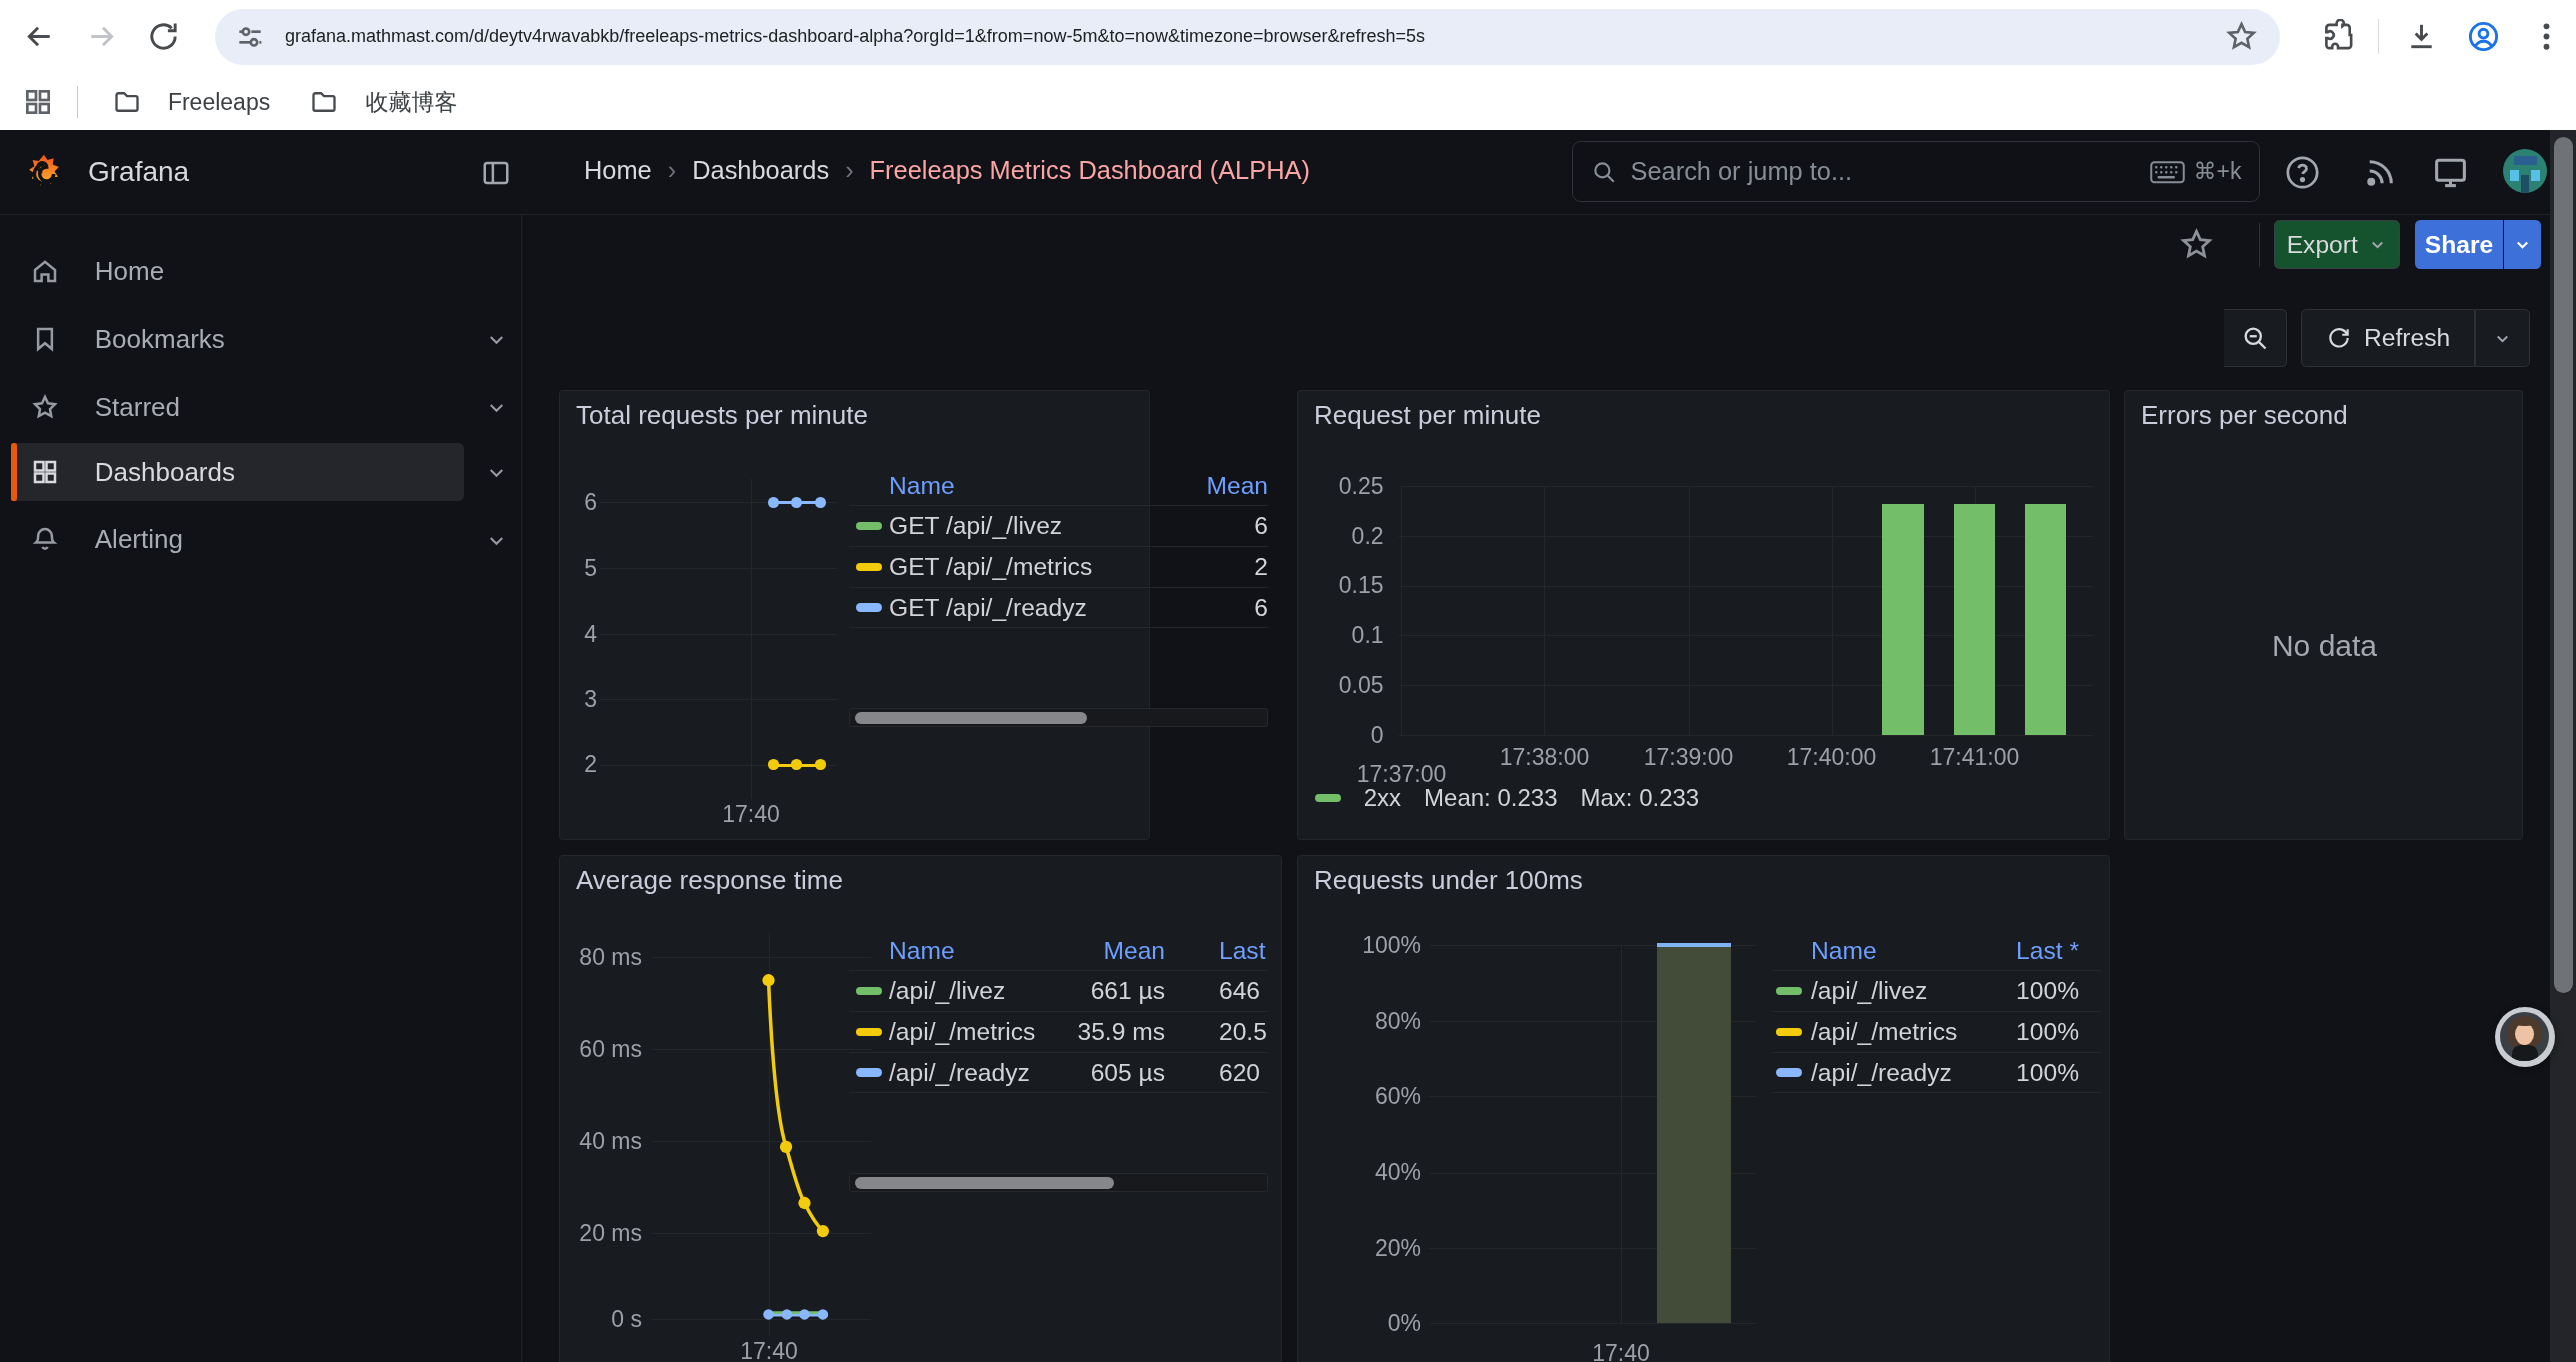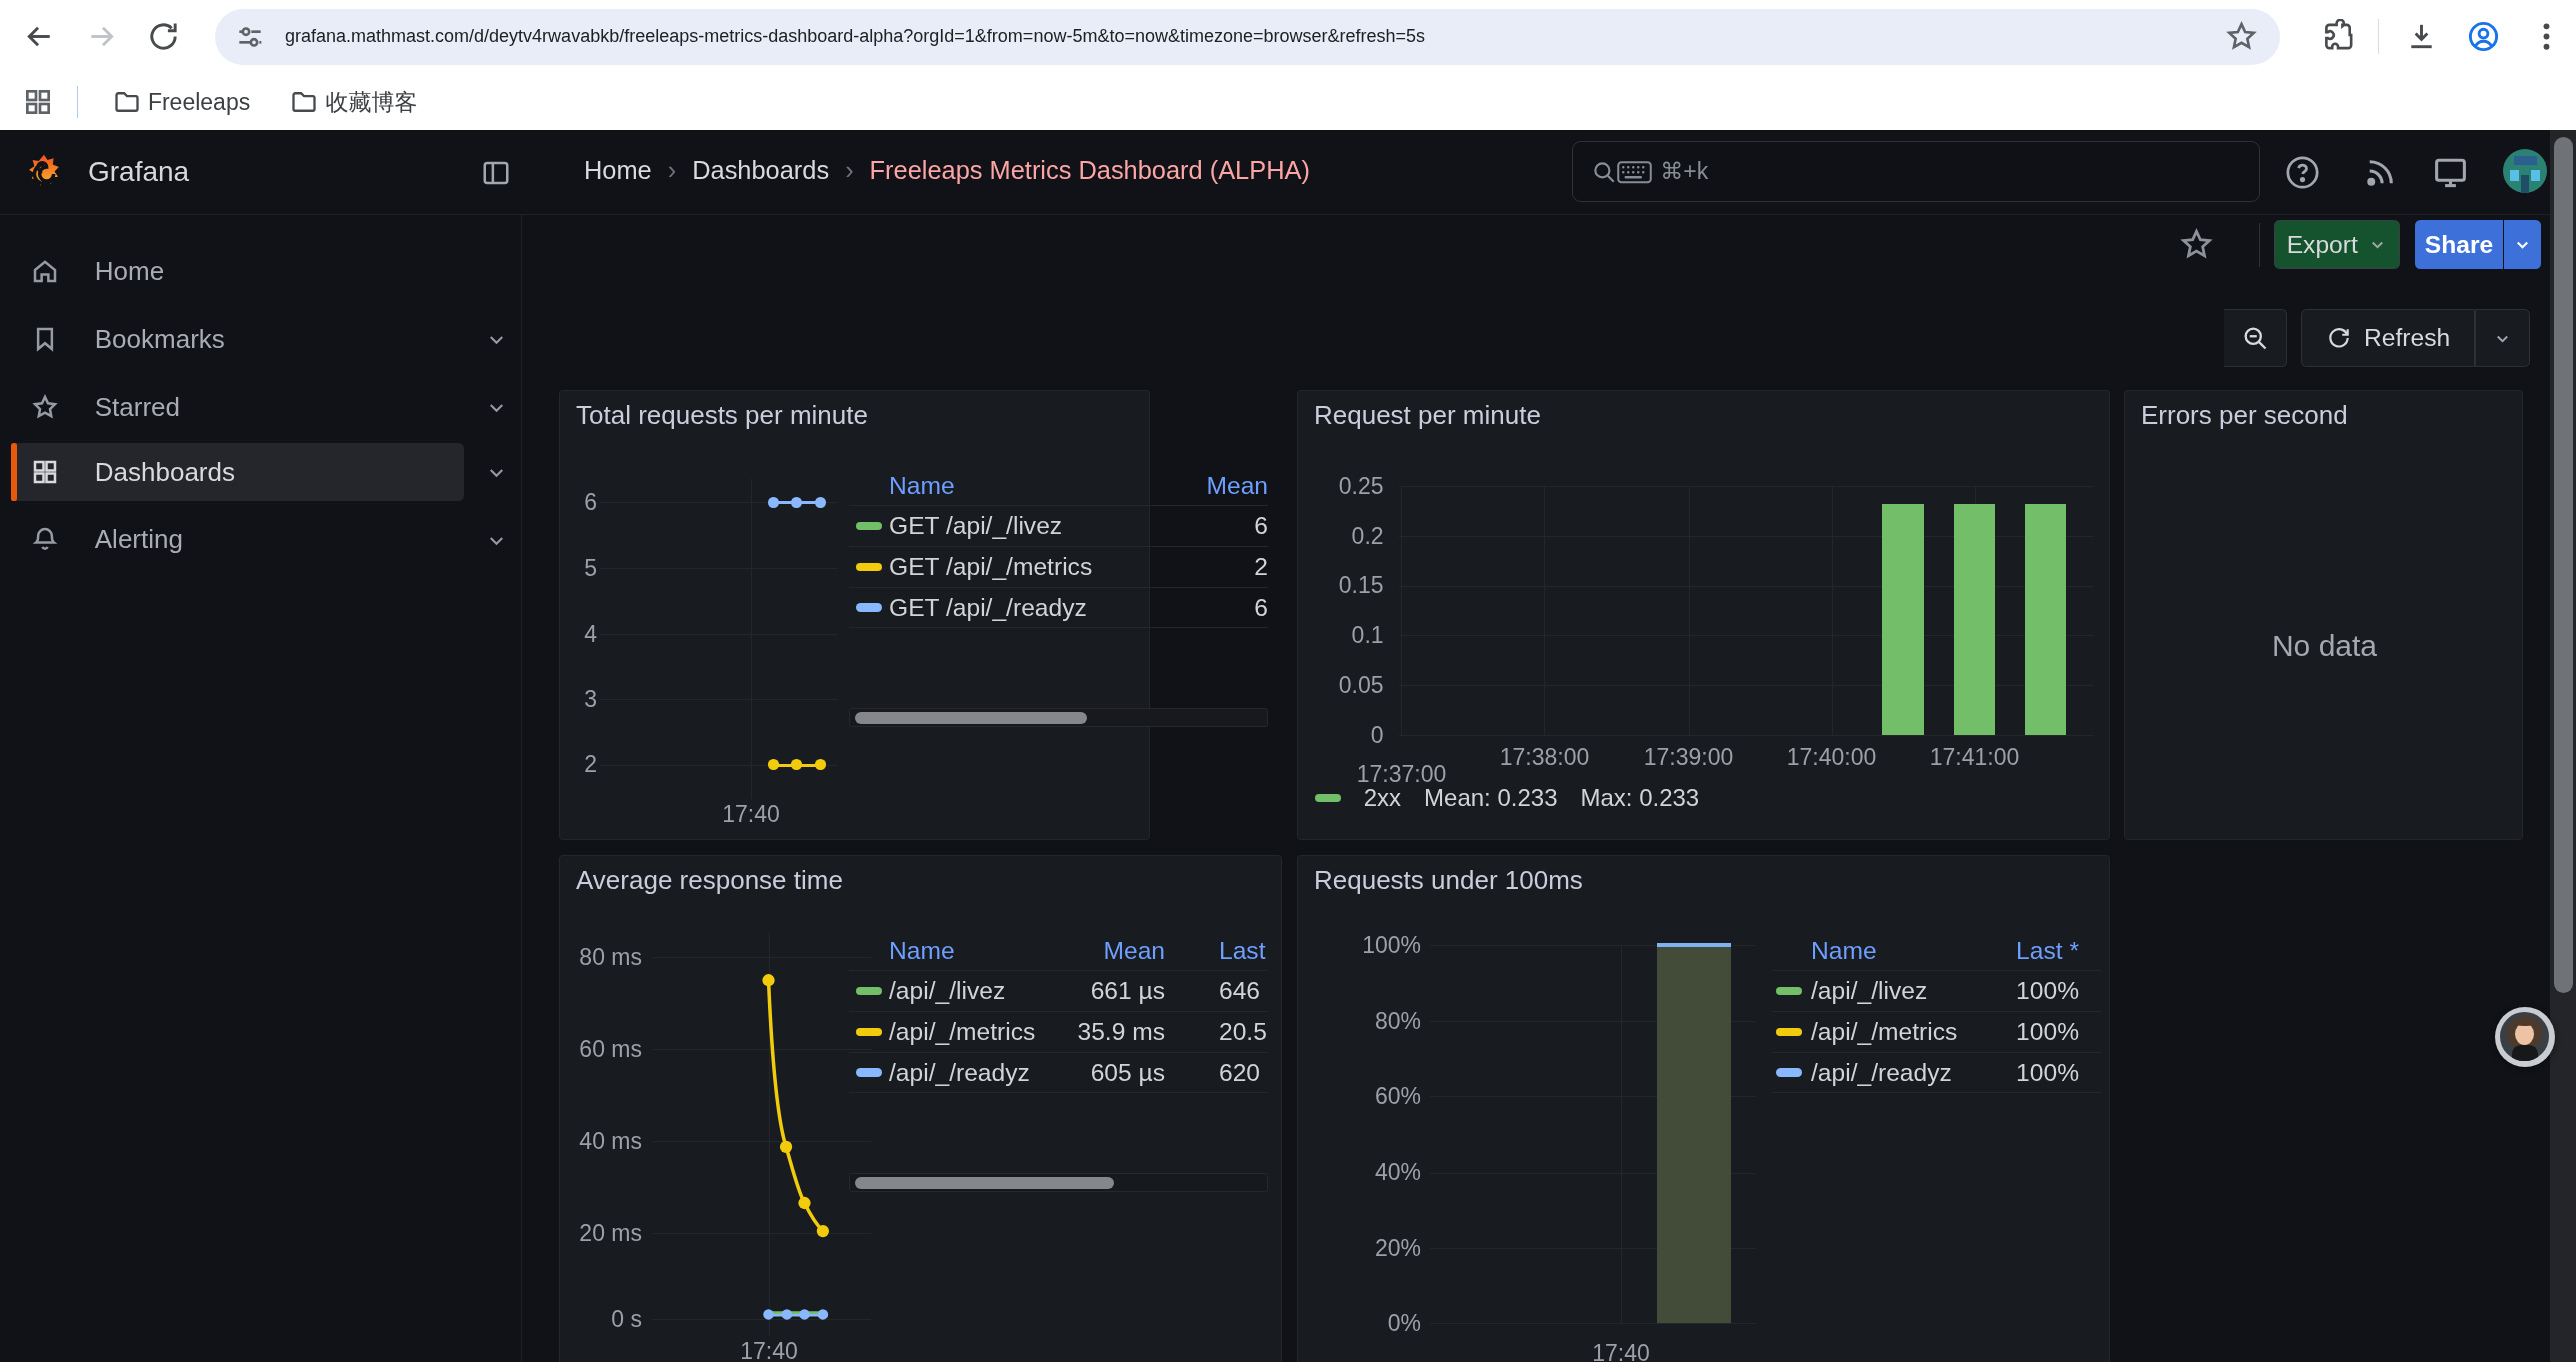--- a/index.html
+++ b/index.html
@@ -9,21 +9,21 @@
 
   
   .toolbar { position: absolute; left: 0; top: 0; width: 2576px; height: 74px; background: #ffffff; }
   .nav-ic { position: absolute; top: 19px; width: 35px; height: 35px; color: #474b4e; }
   .nav-ic.disabled { color: #c0c4c9; }
   .omnibox { position: absolute; left: 215px; top: 8.8px; width: 2065px; height: 56px; border-radius: 28px;
              background: #e8edf8; display: flex; align-items: center; }
   .omni-url { font-size: 18px; color: #202124; white-space: nowrap; overflow: hidden; flex: 1; }
   .bookmarks { position: absolute; left: 0; top: 74px; width: 2576px; height: 56px; background: #ffffff;
                display: flex; align-items: center; }
-  .bm-folder { display: flex; align-items: center; gap: 7px; height: 46px; padding: 0 14px; border-radius: 23px; color: #474b4f; }
+  .bm-folder { display: flex; align-items: center; gap: 27px; height: 46px; padding: 0 14px; border-radius: 23px; color: #474b4f; }
   .bm-label { font-size: 23px; color: #3c4043; }
 
   
   .app { position: absolute; left: 0; top: 130px; width: 2576px; height: 1233px; background: #111217; }
   .app-header { position: absolute; left: 0; top: 0; width: 2576px; height: 85px; border-bottom: 0.9px solid #1f2126; }
   .brand-label { font-size: 28px; color: #d6d8dc; font-weight: 400; }
   .crumb { font-size: 25.4px; color: #d9dadd; }
   .crumb.dim { color: #fca5a5; }
   .crumb-sep { font-size: 25.4px; color: #70737a; padding: 0 16px; }
   .searchbox { position: absolute; left: 1572px; top: 11.4px; width: 688px; height: 61px; border: 0.9px solid #2f3238;
@@ -184,20 +184,21 @@
         <span class="crumb">Dashboards</span>
         <span class="crumb-sep">›</span>
         <span class="crumb dim">Freeleaps Metrics Dashboard (ALPHA)</span>
       </div>
 
       <div class="searchbox">
         <svg width="26" height="26" viewBox="0 0 24 24" fill="none" stroke="#878d96" stroke-width="2">
             <circle cx="10.5" cy="10.5" r="6.5"></circle>
             <path d="M15.5 15.5L21 21"></path>
           </svg>
+        <span class="search-ph">Search or jump to...</span>
         <span class="shortcut">
           <svg width="35" height="24.6" viewBox="0 0 28 18" fill="none" stroke="#878d96" stroke-width="1.6">
               <rect x="1" y="1" width="26" height="16" rx="2.5"></rect>
               <path d="M5 5h.01M9 5h.01M13 5h.01M17 5h.01M21 5h.01M5 9h.01M9 9h.01M13 9h.01M17 9h.01M21 9h.01M7 13h12" stroke-linecap="round" stroke-width="2"></path>
             </svg>
           <span>⌘+k</span>
         </span>
       </div>
 
       <svg class="abs hd-ic" style="left:2284px;top:24px" width="37" height="37" viewBox="0 0 24 24" fill="none" stroke="currentColor" stroke-width="1.8">

